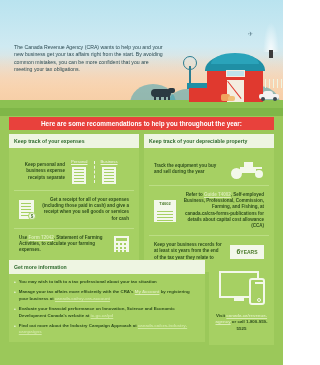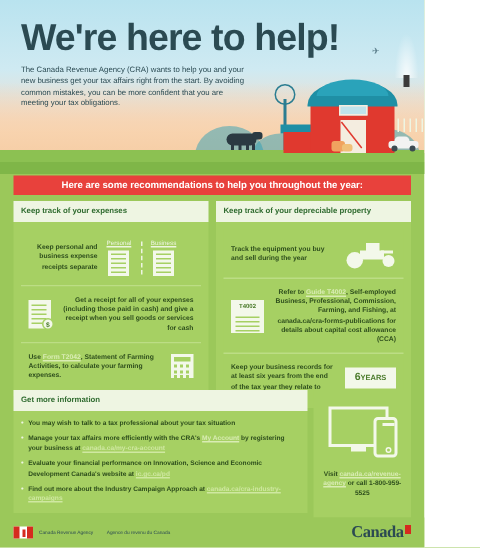--- a/index.html
+++ b/index.html
@@ -162,21 +162,20 @@
     <div class="hills">
       <div class="hill" style="left:130px;width:46px;height:20px;"></div>
       <div class="hill" style="left:168px;width:38px;height:15px;"></div>
       <div class="hill" style="left:236px;width:44px;height:18px;"></div>
       <div class="hill" style="left:200px;width:30px;height:11px;"></div>
     </div>
 
     <div class="ground"></div>
     <div class="ground2"></div>
 
-    <h1 class="h1">We're here to help!</h1>
     <p class="hero-p">The Canada Revenue Agency (CRA) wants to help you and your new business get your tax affairs right from the start. By avoiding common mistakes, you can be more confident that you are meeting your tax obligations.</p>
 
     <div class="scene">
       <div class="bird">✈</div>
       <div class="smoke"></div>
       <div class="windmill"></div>
       <div class="windmill-fan"></div>
 
       <div class="shed-roof"></div>
       <div class="shed"></div>
@@ -358,26 +357,14 @@
       <div class="monitor"></div>
       <div class="mon-stand"></div>
       <div class="phone">
           <b></b>
           <i></i>
         </div>
     </div>
     <p><span>Visit </span><a class="lnk-b" href="#">canada.ca/revenue-agency</a><span> or call </span><span>1-800-959-5525</span></p>
   </div>
 
-  <div class="footer">
-    <div class="flag">
-        <em></em>
-      </div>
-    <div class="fnames">
-      <div class="fn">Canada Revenue
-Agency</div>
-      <div class="fn">Agence du revenu
-du Canada</div>
-    </div>
-    <div class="wordmark"><span>Canada</span><span class="fl"></span></div>
-  </div>
 
 </div>
 
 </body></html>

